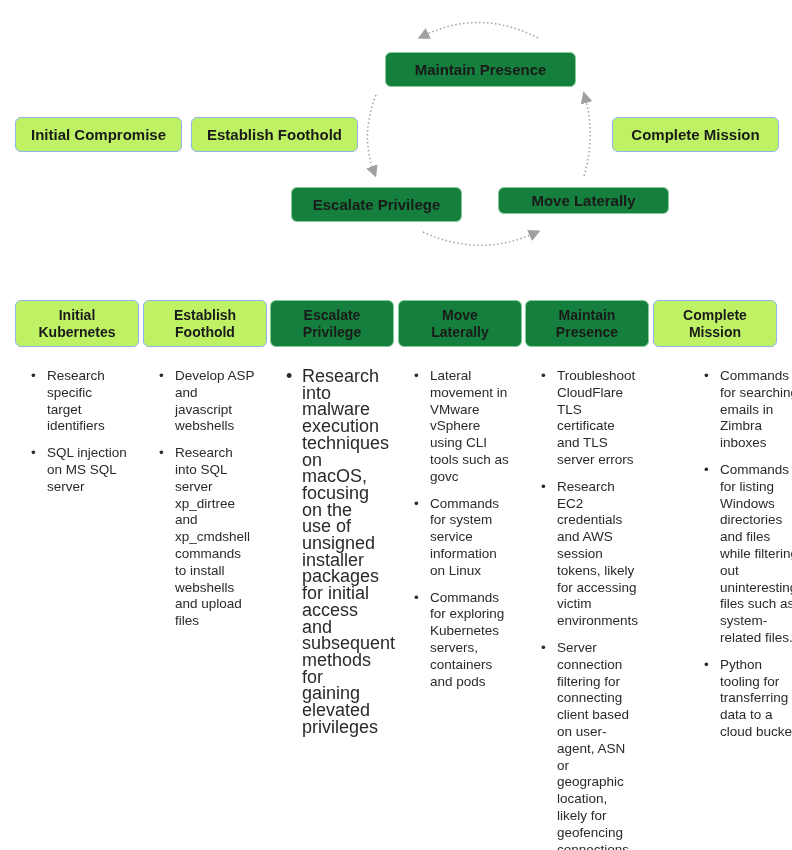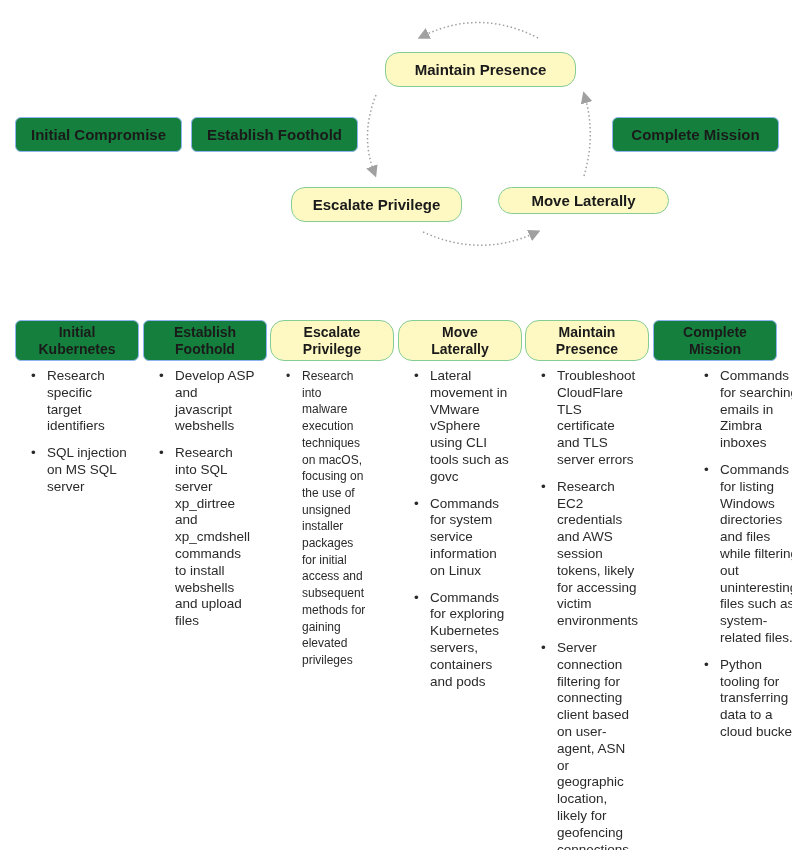--- a/index.html
+++ b/index.html
@@ -1,29 +1,29 @@
 <!DOCTYPE html>
 <html><head>
 <meta charset="utf-8">
 <style>
   html, body { margin: 0; padding: 0; background: #ffffff; }
   body { width: 792px; height: 850px; position: relative; overflow: hidden;
          font-family: "Liberation Sans", "DejaVu Sans", sans-serif; color: #1f1f1f; }
   .node { position: absolute; box-sizing: border-box; border-radius: 6px; border: 1.5px solid;
           display: flex; align-items: center; justify-content: center; text-align: center;
           font-weight: bold; font-size: 15px; color: #1a1a1a; }
-  .blue { background: #15803d; border-color: #8fb4ef; }
-  .green { background: #fef9c3; border-color: #85cc95; border-radius: 14px; }
+  .blue { background: #bef264; border-color: #8fb4ef; }
+  .green { background: #15803d; border-color: #85cc95; }
   svg.arrows { position: absolute; left: 0; top: 0; }
-  .col-head { position: absolute; top: 300px; height: 41px; width: 124px; font-size: 14px; line-height: 17px; margin-top: 20px; }
+  .col-head { position: absolute; top: 300px; height: 47px; width: 124px; font-size: 14px; line-height: 17px; }
   .col-body { position: absolute; top: 356px; width: 124px; font-size: 13.5px; line-height: 16.8px; color: #2a2a2a; }
   .col-body ul { margin: 12px; padding: 0; list-style: none; }
   .col-body li { position: relative; padding-left: 20px; margin-bottom: 10px; }
   .col-body li::before { content: "•"; position: absolute; left: 4px; top: 0; }
-  .col-body.big { font-size: 12px; line-height: 16.7px; }
+  .col-body.big { font-size: 18px; line-height: 16.7px; }
 </style>
 </head>
 <body>
 
 <svg class="arrows" width="792" height="260">
   <defs>
     <marker id="ah" markerWidth="8" markerHeight="8" refX="4" refY="4" orient="auto">
       <path d="M0,0 L8,4 L0,8 z" fill="#a0a0a0"></path>
     </marker>
   </defs>

